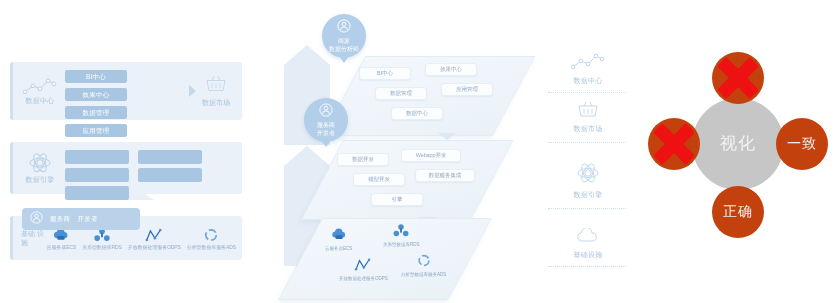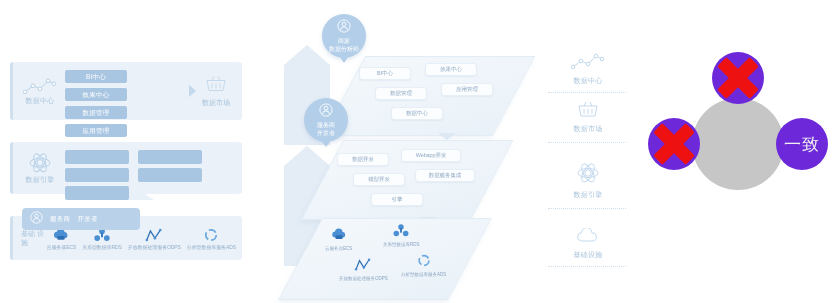--- a/index.html
+++ b/index.html
@@ -152,23 +152,23 @@
   
   .viz{position:absolute;left:640px;top:40px;width:196px;height:225px;}
   .c-center{
     position:absolute;left:52px;top:58px;width:92px;height:92px;border-radius:50%;
     background:#c6c6c6;color:#f2f2f2;
     display:flex;align-items:center;justify-content:center;text-align:center;
     font-size:17px;line-height:20px;letter-spacing:1px;
   }
   .c-sat{
     position:absolute;width:52px;height:52px;border-radius:50%;
-    background:#6d28d9;color:#f0f0f0;
+    background:#c2410c;color:#f0f0f0;
     display:flex;align-items:center;justify-content:center;
-    font-size:17px;letter-spacing:1px;
+    font-size:14px;letter-spacing:1px;
   }
   .c-top{left:72px;top:12px;}
   .c-left{left:8px;top:78px;}
   .c-right{left:136px;top:78px;}
   .c-bottom{left:72px;top:146px;}
   .xmark{
     position:absolute;width:46px;height:46px;pointer-events:none;
   }
   .xmark:before,.xmark:after{
     content:"";position:absolute;left:50%;top:50%;
@@ -447,25 +447,27 @@
         </svg>
       </span>
       <div class="lbl">基础设施</div>
     </div>
     <div class="dotline" style="top:266px;left:0;"></div>
   </div>
 
   <div class="viz">
     <div class="c-center">
       <div>
+        <div>视化</div>
       </div>
     </div>
 
     <div class="c-sat c-top"></div>
     <div class="xmark x-top"></div>
 
     <div class="c-sat c-left"></div>
     <div class="xmark x-left"></div>
 
     <div class="c-sat c-right">一致</div>
+    <div class="c-sat c-bottom">正确</div>
   </div>
 
 </div>
 
 </body></html>

